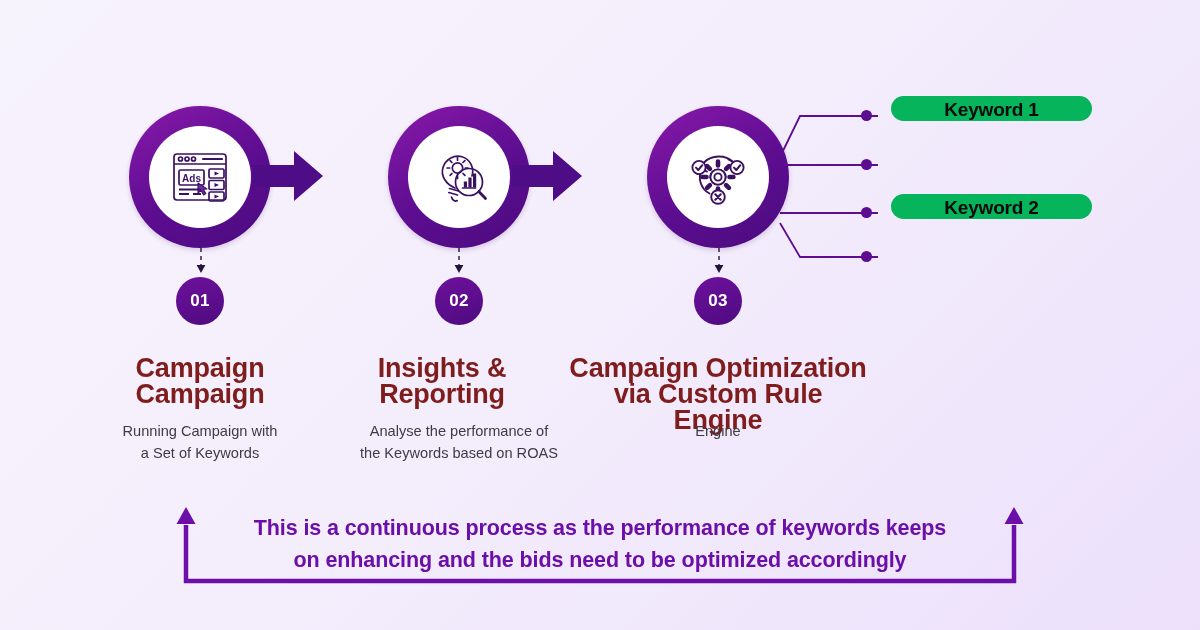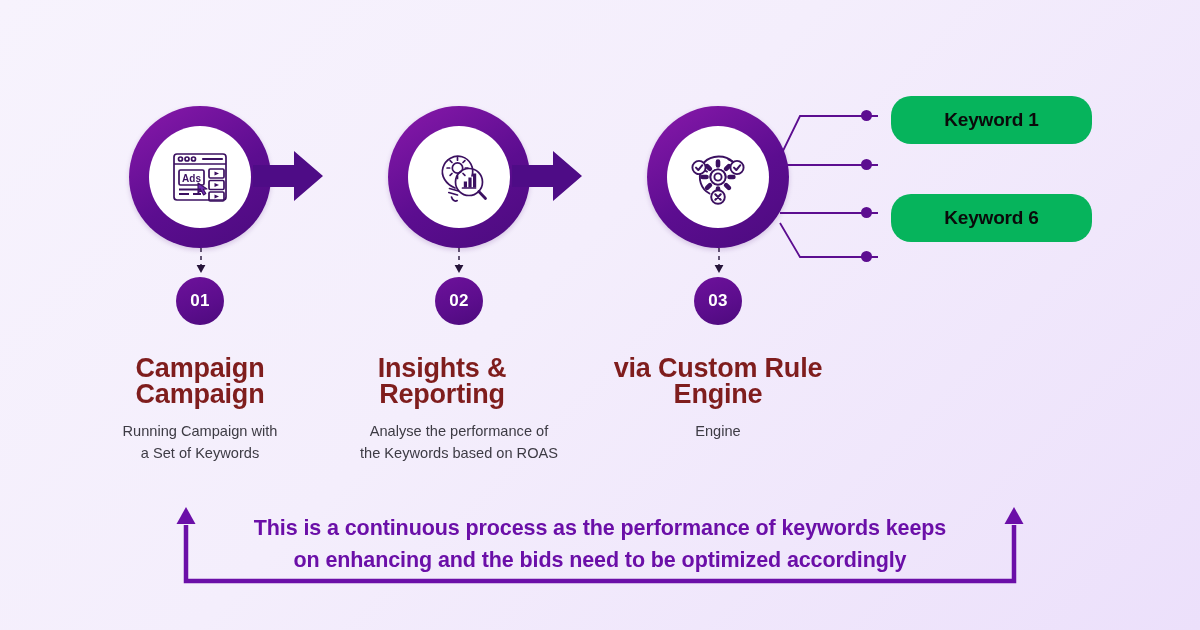--- a/index.html
+++ b/index.html
@@ -45,22 +45,22 @@
     position:absolute;text-align:center;color:#7f1d1d;
     font-size:27px;font-weight:bold;line-height:26px;letter-spacing:-.2px;
   }
   .coldesc{
     position:absolute;text-align:center;color:#3d3b44;
     font-size:14.6px;font-weight:400;line-height:22px;
   }
 
   
   .chip{
-    position:absolute;width:201px;height:48px;border-radius:20px;
-    display:flex;align-items:center;justify-content:center;
+    position:absolute;width:201px;height:25px;border-radius:20px;
+    display:flex;align-items:flex-end;justify-content:center;
     font-size:19px;font-weight:bold;letter-spacing:-.2px;
   }
   .chip.green{background:#06b45c;color:#0a0a0a;}
   .chip.red{background:#dc2020;color:#ffffff;}
 
   
   .cdot{position:absolute;width:11px;height:11px;border-radius:50%;background:#5c0d90;}
 
   
   .callout{
@@ -203,20 +203,21 @@
       <line x1="7" y1="0" x2="7" y2="18" stroke="#26143a" stroke-width="1.4" stroke-dasharray="4,4"></line>
       <path d="M2.6 17 L11.4 17 L7 25 Z" fill="#26143a"></path>
     </svg>
   </div>
 
   <div class="numbadge" style="left:694px;top:277px;">
     <span>03</span>
   </div>
 
   <div class="coltitle" style="left:568px;top:355px;width:300px;">
+    <div>Campaign Optimization</div>
     <div>via Custom Rule Engine</div>
   </div>
   <div class="coldesc" style="left:588px;top:420px;width:260px;">
     <div>Engine</div>
   </div>
 
   <svg class="abs" style="left:778px;top:95px;" width="110" height="185">
     <path d="M2 62 L22 21 L100 21" fill="none" stroke="#5c0d90" stroke-width="1.8"></path>
     <path d="M2 70 L100 70" fill="none" stroke="#5c0d90" stroke-width="1.8"></path>
     <path d="M2 118 L100 118" fill="none" stroke="#5c0d90" stroke-width="1.8"></path>
@@ -224,21 +225,21 @@
   </svg>
   <div class="cdot" style="left:861px;top:110px;"></div>
   <div class="cdot" style="left:861px;top:159px;"></div>
   <div class="cdot" style="left:861px;top:207px;"></div>
   <div class="cdot" style="left:861px;top:251px;"></div>
 
   <div class="chip green" style="left:891px;top:96px;">
     <span>Keyword 1</span>
   </div>
   <div class="chip green" style="left:891px;top:194px;">
-    <span>Keyword 6</span>
+    <span>Keyword 2</span>
   </div>
 
   <svg class="abs" style="left:170px;top:503px;" width="860" height="88">
     <path d="M16 22 L16 78 L844 78 L844 22" fill="none" stroke="#6b0fa8" stroke-width="4.5"></path>
     <path d="M16 4 L25.5 21 L6.5 21 Z" fill="#6b0fa8"></path>
     <path d="M844 4 L853.5 21 L834.5 21 Z" fill="#6b0fa8"></path>
   </svg>
 
   <div class="callout" style="left:195px;top:512px;width:810px;">
     <div>This is a continuous process as the performance of keywords keeps</div>

